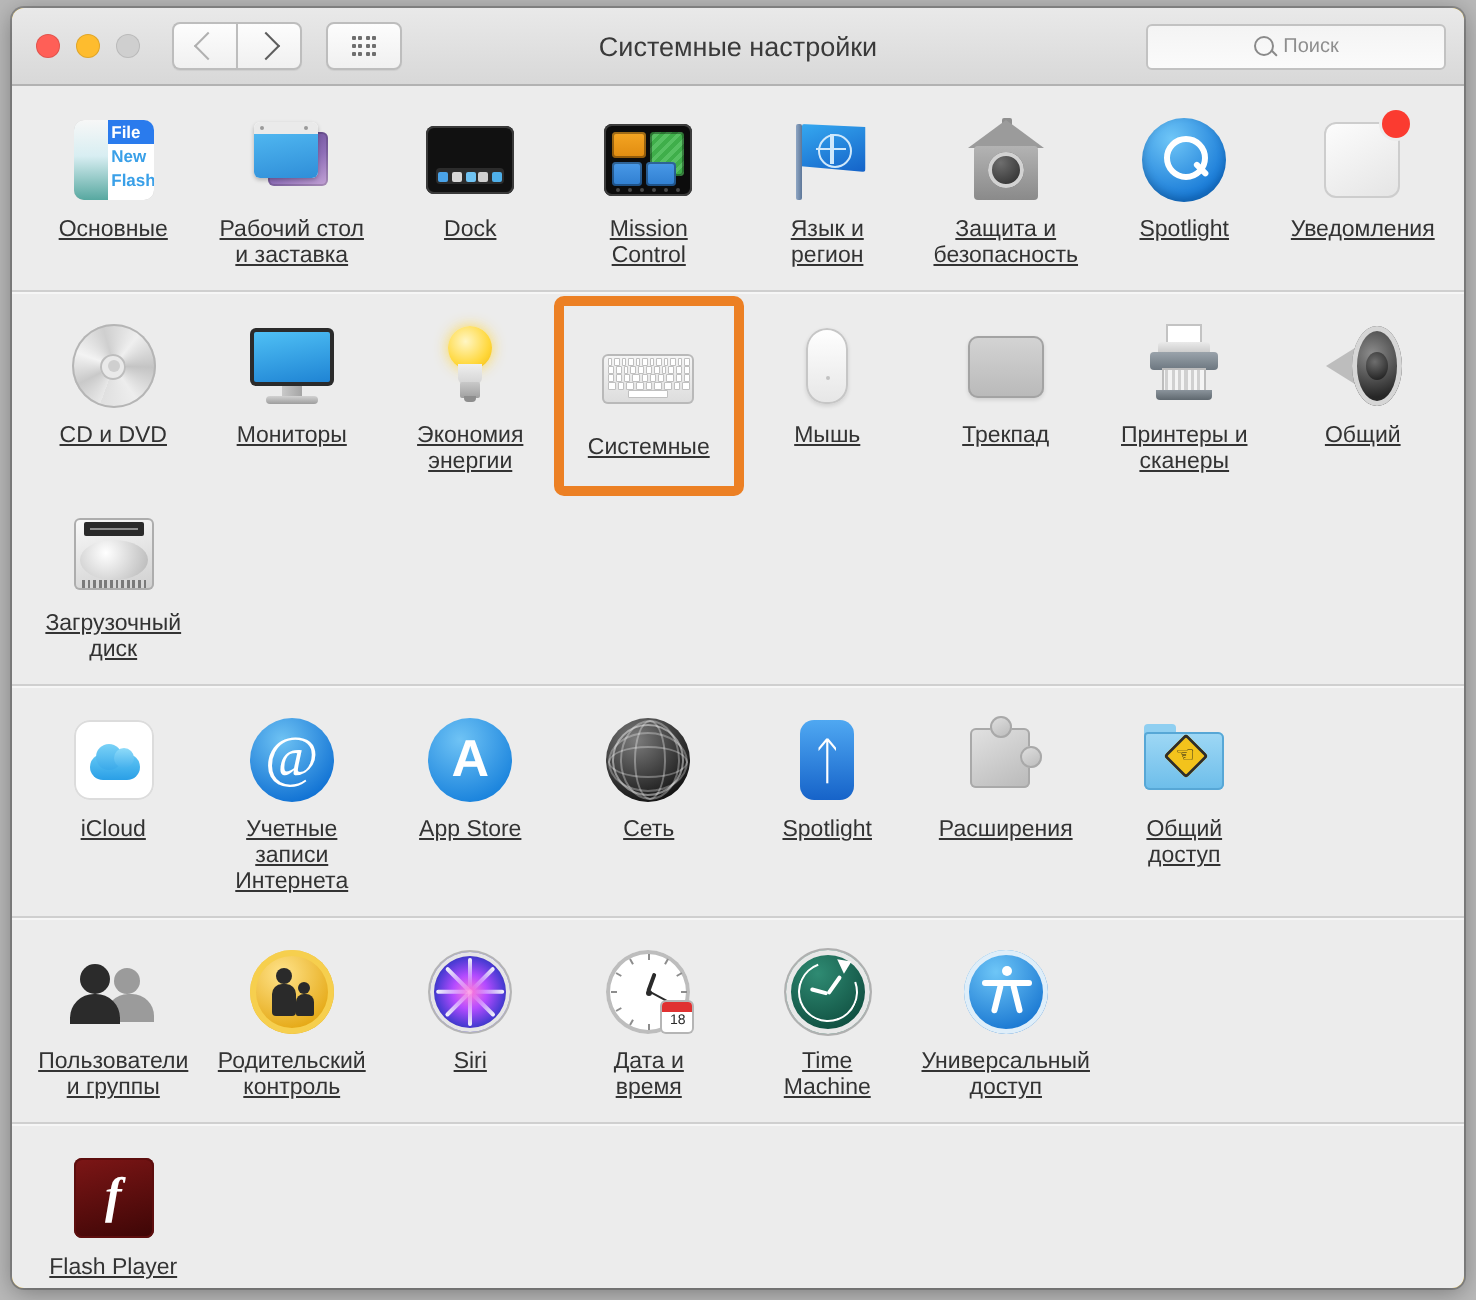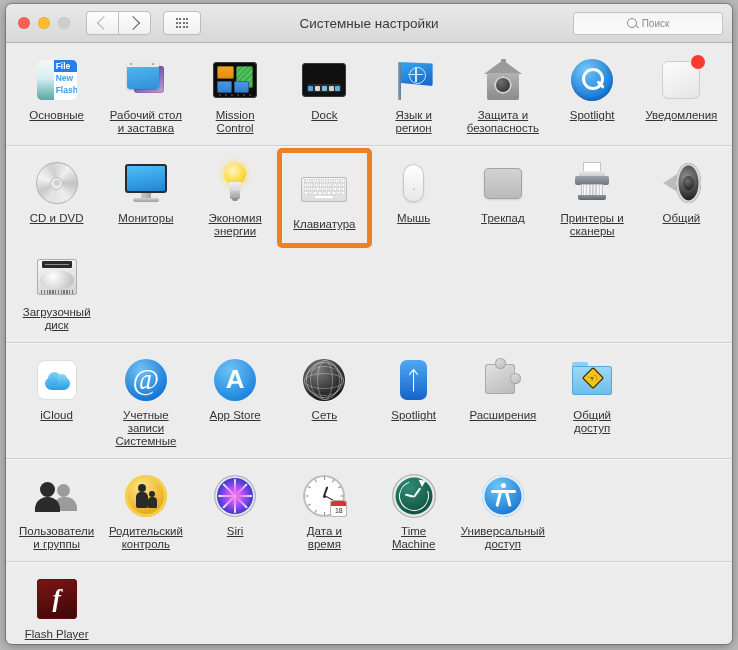--- a/index.html
+++ b/index.html
@@ -428,56 +428,56 @@
                 <span class="ds-dot" style="left:25px"></span>
               <div class="ds-img"></div>
             </div>
           </div>
           <div class="pane-label">Рабочий стол
 и заставка</div>
         </div>
 
         <div class="pane-item">
           <div class="pane-icon">
-            <div class="mc-body">
-              <div class="mc-w" style="left:4px;top:4px;width:17px;height:13px;background:linear-gradient(180deg,#f5a623,#e08b10)"></div>
-              <div class="mc-w" style="left:23px;top:4px;width:17px;height:22px;background:repeating-linear-gradient(135deg,#3fae4a 0 2px,#57c062 2px 4px)"></div>
-              <div class="mc-w" style="left:4px;top:19px;width:15px;height:12px;background:linear-gradient(180deg,#4a9ae8,#2f7ed0)"></div>
-              <div class="mc-w" style="left:21px;top:19px;width:15px;height:12px;background:linear-gradient(180deg,#4a9ae8,#2f7ed0)"></div>
-              <div class="mc-dots">
-                  <i></i>
-                  <i></i>
-                  <i></i>
-                  <i></i>
-                  <i></i>
-                  <i></i>
-                </div>
-            </div>
-          </div>
-          <div class="pane-label">Mission
-Control</div>
-        </div>
-
-        <div class="pane-item">
-          <div class="pane-icon">
             <div class="dk-body">
               <div class="dk-tray">
                 <i class="dk-app" style="background:#4aa3e8"></i>
                 <i class="dk-app" style="background:#d8d8d8"></i>
                 <i class="dk-app" style="background:#6fc3f2"></i>
                 <i class="dk-app" style="background:#cfcfcf"></i>
                 <i class="dk-app" style="background:#4fb0ea"></i>
               </div>
             </div>
           </div>
           <div class="pane-label">Dock</div>
         </div>
 
         <div class="pane-item">
           <div class="pane-icon">
+            <div class="mc-body">
+              <div class="mc-w" style="left:4px;top:4px;width:17px;height:13px;background:linear-gradient(180deg,#f5a623,#e08b10)"></div>
+              <div class="mc-w" style="left:23px;top:4px;width:17px;height:22px;background:repeating-linear-gradient(135deg,#3fae4a 0 2px,#57c062 2px 4px)"></div>
+              <div class="mc-w" style="left:4px;top:19px;width:15px;height:12px;background:linear-gradient(180deg,#4a9ae8,#2f7ed0)"></div>
+              <div class="mc-w" style="left:21px;top:19px;width:15px;height:12px;background:linear-gradient(180deg,#4a9ae8,#2f7ed0)"></div>
+              <div class="mc-dots">
+                  <i></i>
+                  <i></i>
+                  <i></i>
+                  <i></i>
+                  <i></i>
+                  <i></i>
+                </div>
+            </div>
+          </div>
+          <div class="pane-label">Mission
+Control</div>
+        </div>
+
+        <div class="pane-item">
+          <div class="pane-icon">
             <div class="flag-pole"></div>
               <div class="flag-cloth"></div>
               <div class="flag-globe"></div>
           </div>
           <div class="pane-label">Язык и
 регион</div>
         </div>
 
         <div class="pane-item">
           <div class="pane-icon">
@@ -600,21 +600,21 @@
                   <i></i>
                   <i></i>
                   <i></i>
                   <i></i>
                 </div>
               <div class="kb-row space">
                   <i></i>
                 </div>
             </div>
           </div>
-          <div class="pane-label">Клавиатура</div>
+          <div class="pane-label">Системные</div>
         </div>
 
         <div class="pane-item">
           <div class="pane-icon">
             <div class="ms-body">
                 <div class="ms-dot"></div>
               </div>
           </div>
           <div class="pane-label">Мышь</div>
         </div>
@@ -675,21 +675,21 @@
           <div class="pane-label">iCloud</div>
         </div>
 
         <div class="pane-item">
           <div class="pane-icon">
             <div class="ia-circ">
                 <span class="ia-at">@</span>
               </div>
           </div>
           <div class="pane-label">Учетные записи
-Системные</div>
+Интернета</div>
         </div>
 
         <div class="pane-item">
           <div class="pane-icon">
             <div class="as-circ">
                 <span class="as-a">A</span>
               </div>
           </div>
           <div class="pane-label">App Store</div>
         </div>

